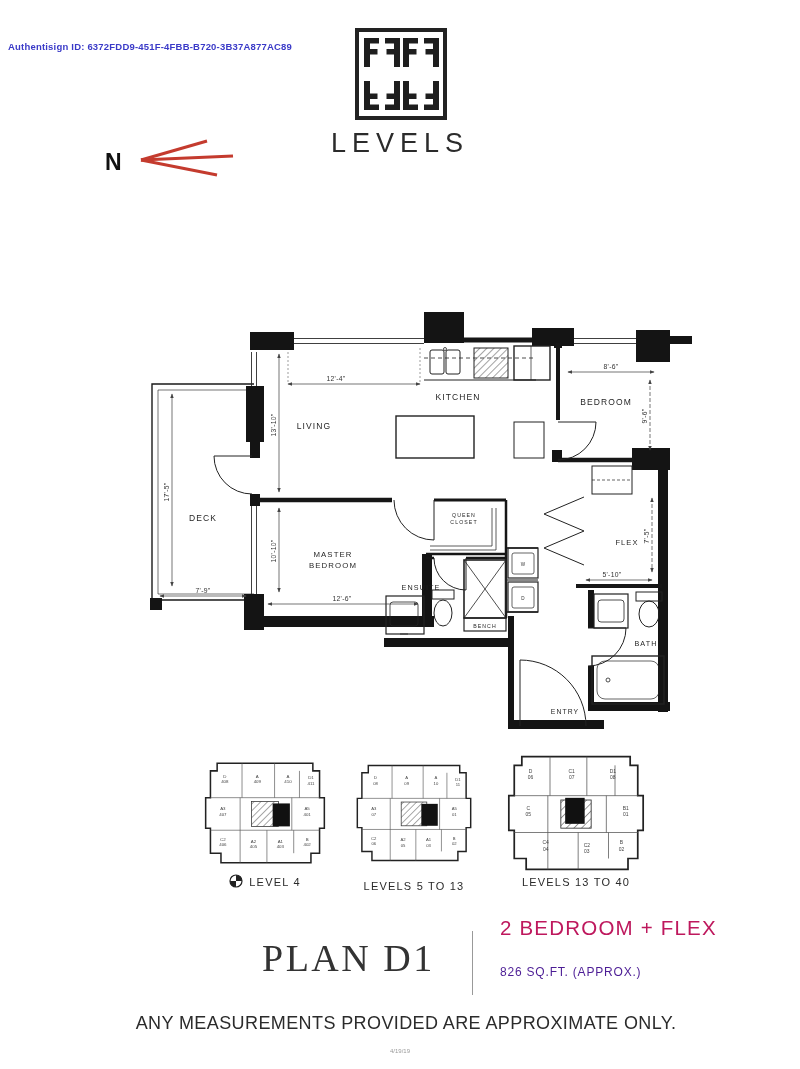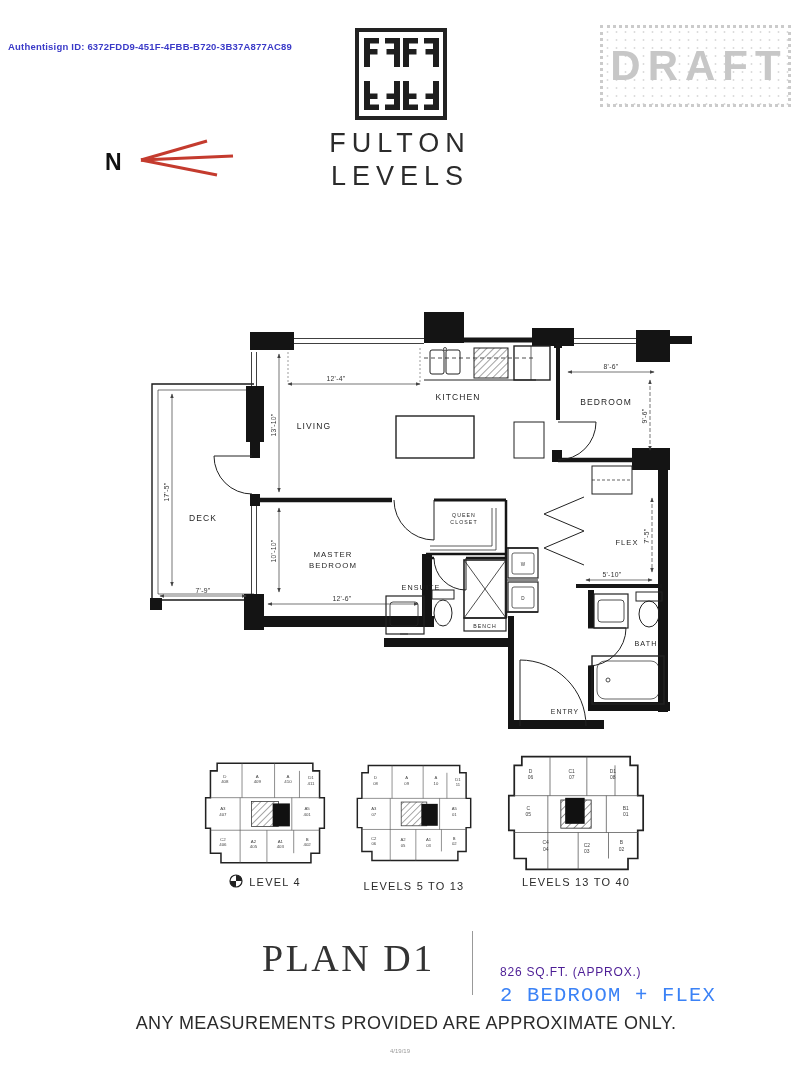--- a/index.html
+++ b/index.html
@@ -18,57 +18,53 @@
   .plan{left:120px;top:295px;}
   svg text{font-family:"Liberation Sans",sans-serif;}
   .roomlabel{fill:#1f1f1f;letter-spacing:1.1px;}
   .dimtext{fill:#333;font-size:6.8px;letter-spacing:.3px;}
   .kp{position:absolute;}
   .kplabel{position:absolute;display:flex;align-items:flex-end;justify-content:center;gap:6px;
            font-size:11px;letter-spacing:1.2px;color:#2a2a2a;}
   .ul{fill:#444;font-size:4.6px;}
   .plantitle{left:262px;top:936px;font-size:38px;font-weight:500;letter-spacing:2.5px;color:#333;font-family:Liberation Serif, serif;}
   .divider{left:472px;top:931px;height:64px;width:0;border-left:1px solid #999;}
-  .plantype{left:500px;top:984px;font-size:20.5px;letter-spacing:1.2px;color:#3b82f6;font-family:Liberation Mono, monospace;}
+  .plantype{left:500px;top:916px;font-size:20.5px;letter-spacing:1.2px;color:#be185d;}
   .planarea{left:500px;top:965px;font-size:12px;letter-spacing:.8px;color:#4c1d95;}
   .meas{left:6px;top:1013px;width:800px;text-align:center;font-size:18px;font-weight:500;
         letter-spacing:.4px;color:#2b2b2b;}
   .disc{left:0;top:1033px;width:800px;text-align:center;font-size:9px;color:#3f3f3f;}
   .ref{left:0;top:1048px;width:800px;text-align:center;font-size:6px;color:#9a9a9a;}
 </style>
 </head>
 <body>
 
 <div class="page">
 
   <div class="t auth">Authentisign ID: 6372FDD9-451F-4FBB-B720-3B37A877AC89</div>
 
-  <div class="t draft">
-    <span>DRAFT</span>
-  </div>
 
   <svg class="t logo" width="94" height="94" viewBox="0 0 94 94">
     <defs>
       <path id="fglyph" d="M0,0 H15 V5.5 H6 V11 H13.5 V16.5 H6 V29 H0 Z"></path>
       <g id="fquad">
         <use href="#fglyph" transform="translate(1,3)"></use>
         <use href="#fglyph" transform="translate(37,3) scale(-1,1)"></use>
       </g>
     </defs>
     <rect x="3" y="3" width="88" height="88" fill="none" stroke="#222" stroke-width="4"></rect>
     <g fill="#1e1e1e">
       <use href="#fquad" transform="translate(9,8)"></use>
       <use href="#fquad" transform="translate(48,8)"></use>
       <use href="#fquad" transform="translate(47,86) rotate(180)"></use>
       <use href="#fquad" transform="translate(86,86) rotate(180)"></use>
     </g>
   </svg>
 
   <div class="t brand">
-    <div>FULTON</div>
     <div>LEVELS</div>
   </div>
 
   <svg class="t north" width="150" height="52" viewBox="0 0 150 52">
     <text x="10" y="38" font-size="23" font-weight="bold" fill="#111">N</text>
     <g stroke="#c43b2e" stroke-width="3" fill="none">
       <path d="M46,28 L138,24"></path>
       <path d="M46,28 L112,9"></path>
       <path d="M46,28 L122,43"></path>
     </g>

